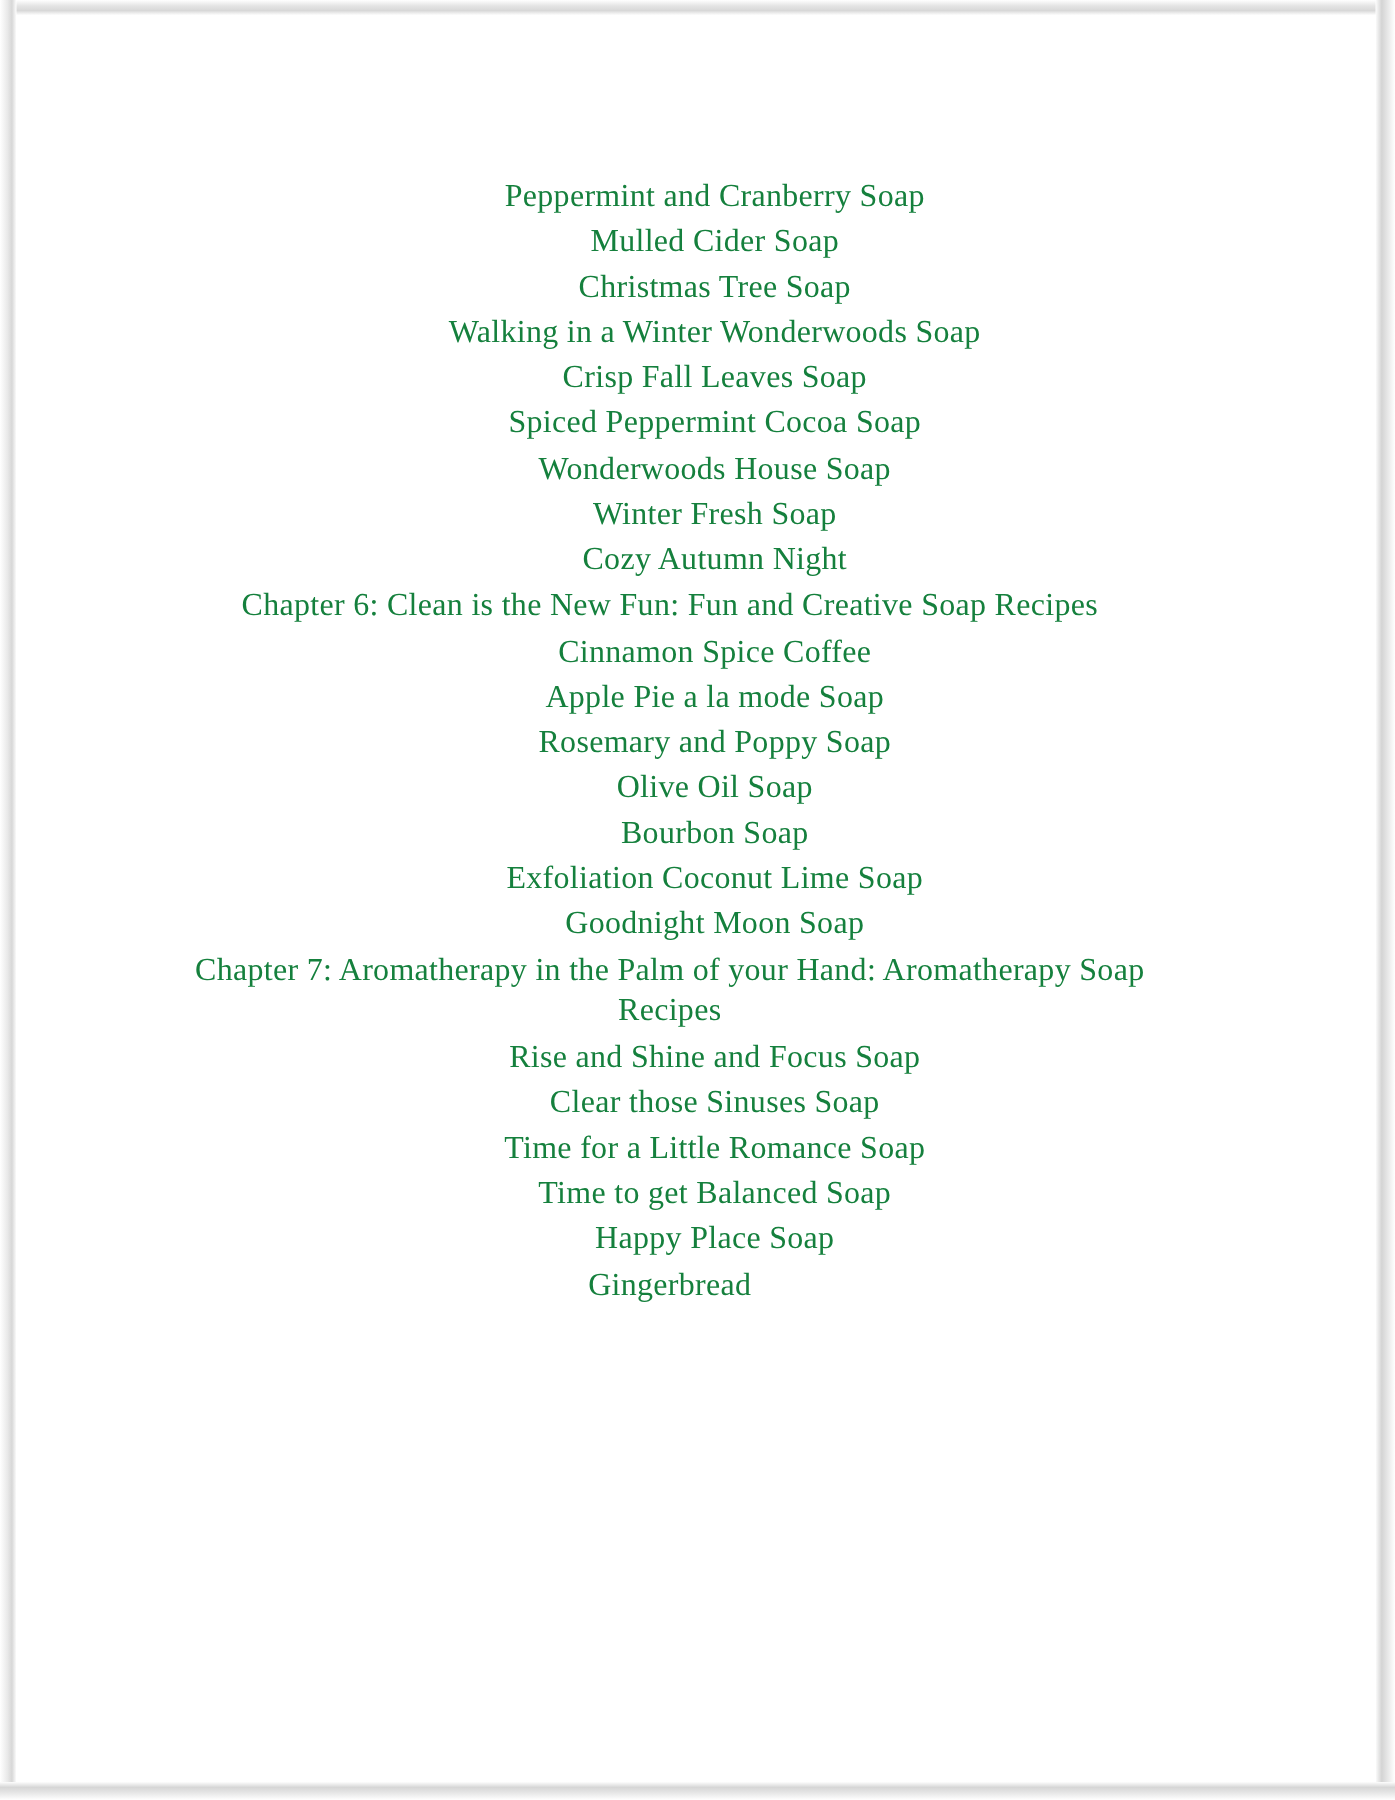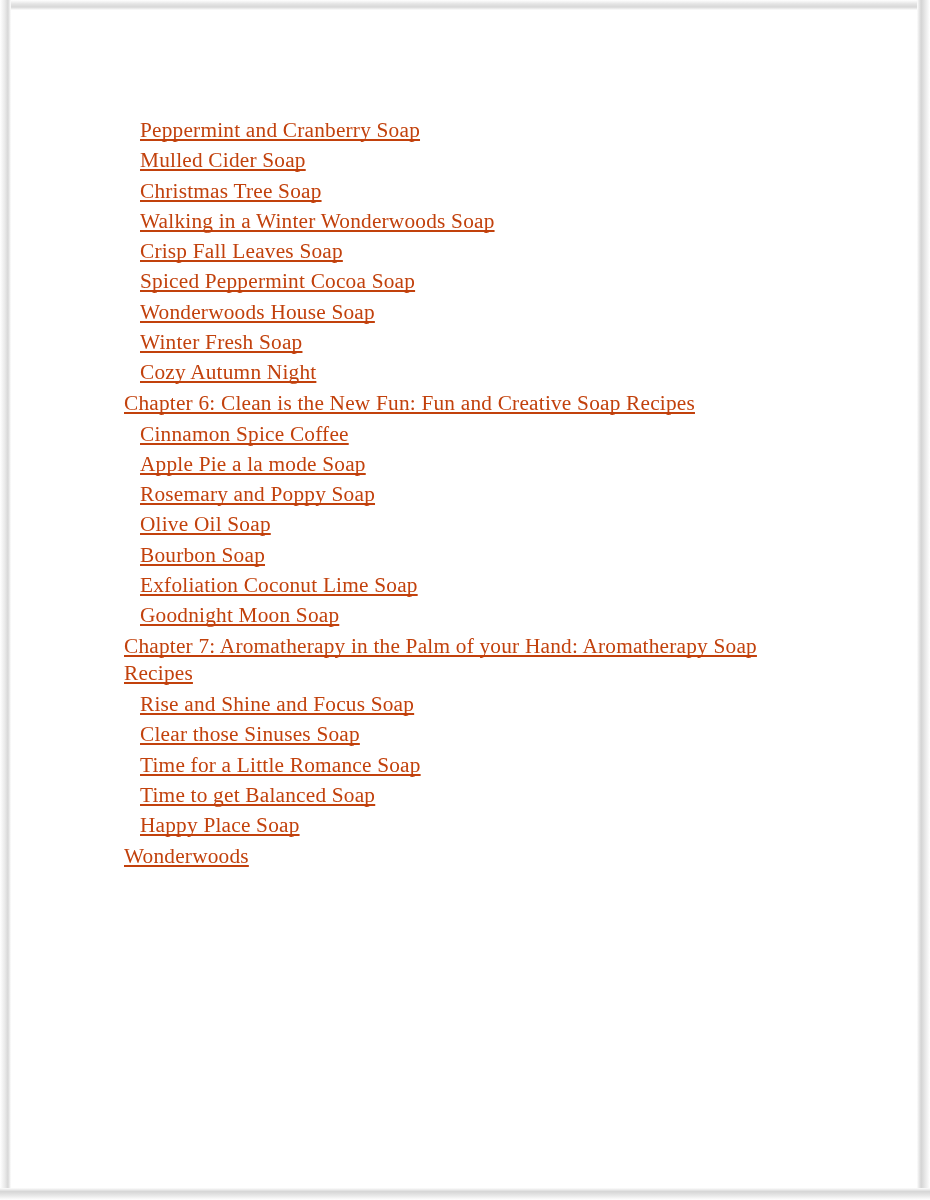--- a/index.html
+++ b/index.html
@@ -63,28 +63,28 @@
 
   .toc {
     position: absolute;
     left: 102px;
     top: 105px;
     width: 700px;
   }
 
   .toc-entry {
     display: block;
-    color: #c2410c;
-    text-decoration: underline;
+    color: #15803d;
     text-decoration-skip-ink: none;
     font-size: 21.3px;
     line-height: 30.3px;
     letter-spacing: 0.01em;
     white-space: normal;
     cursor: pointer;
+    text-align: center;
   }
 
   
   .toc-entry.level-chapter {
     margin-left: 11px;
     width: 645px;
     line-height: 27.5px;
     margin-top: 2px;
     margin-bottom: 1.4px;
   }
@@ -122,17 +122,17 @@
         <a class="toc-entry level-recipe">Olive Oil Soap</a>
         <a class="toc-entry level-recipe">Bourbon Soap</a>
         <a class="toc-entry level-recipe">Exfoliation Coconut Lime Soap</a>
         <a class="toc-entry level-recipe">Goodnight Moon Soap</a>
         <a class="toc-entry level-chapter">Chapter 7: Aromatherapy in the Palm of your Hand: Aromatherapy Soap Recipes</a>
         <a class="toc-entry level-recipe">Rise and Shine and Focus Soap</a>
         <a class="toc-entry level-recipe">Clear those Sinuses Soap</a>
         <a class="toc-entry level-recipe">Time for a Little Romance Soap</a>
         <a class="toc-entry level-recipe">Time to get Balanced Soap</a>
         <a class="toc-entry level-recipe">Happy Place Soap</a>
-        <a class="toc-entry level-chapter">Wonderwoods</a>
+        <a class="toc-entry level-chapter">Gingerbread</a>
       </nav>
   </div>
 
 </div>
 
 </body></html>

